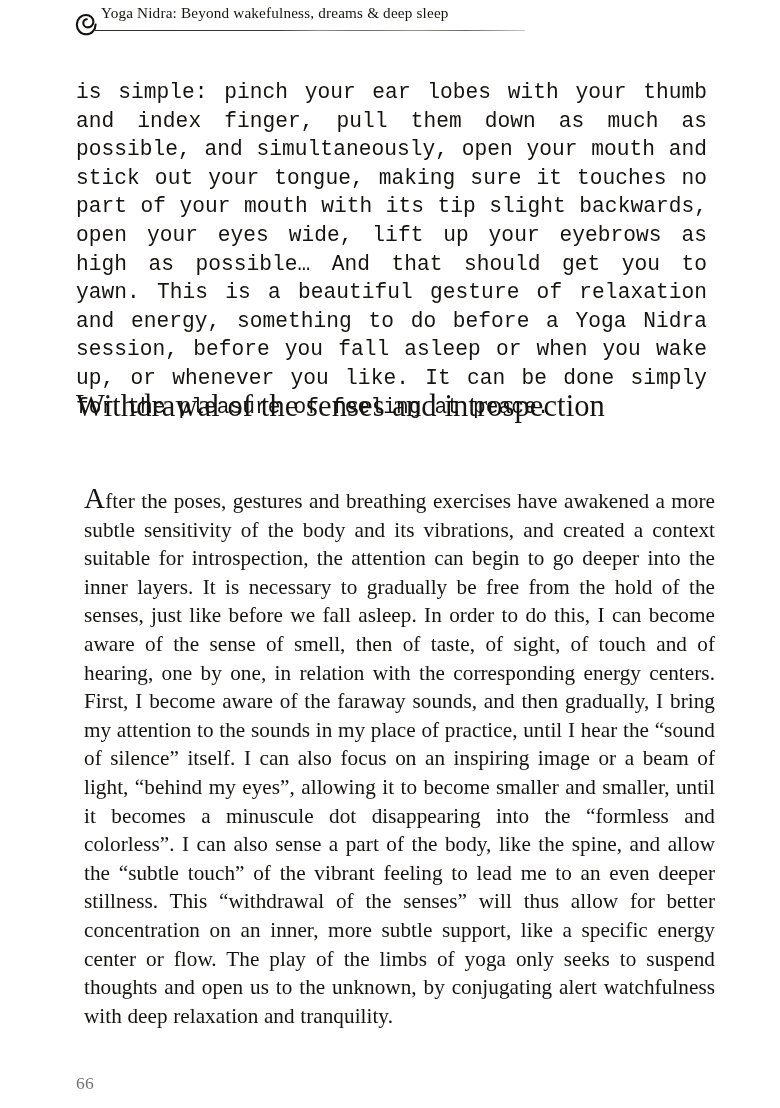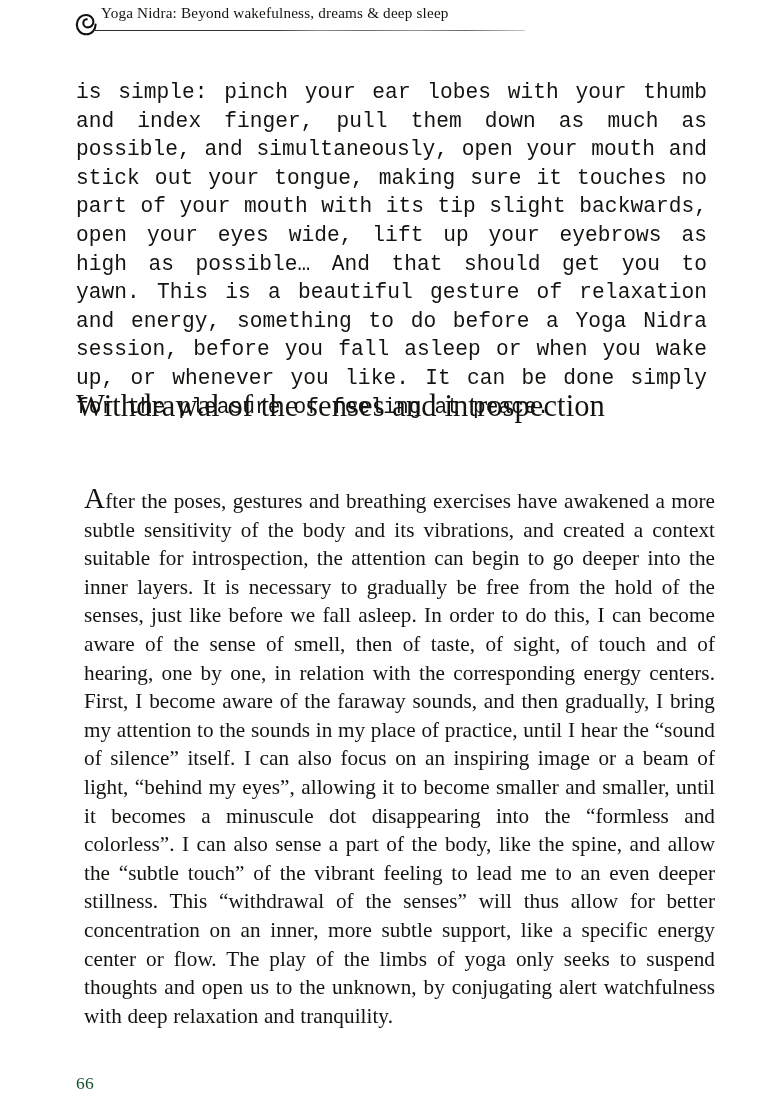--- a/index.html
+++ b/index.html
@@ -130,21 +130,21 @@
   
   .page-footer {
     position: absolute;
     left: 76px;
     top: 1072px;
     width: 631px;
   }
   .folio {
     font-size: 17.5px;
     line-height: 22px;
-    color: #14532d;
+    color: #737373;
     letter-spacing: 0.3px;
   }
 </style>
 </head>
 <body>
 
 <div class="page">
 
   <div class="page-header">
     <span class="header-ornament">

